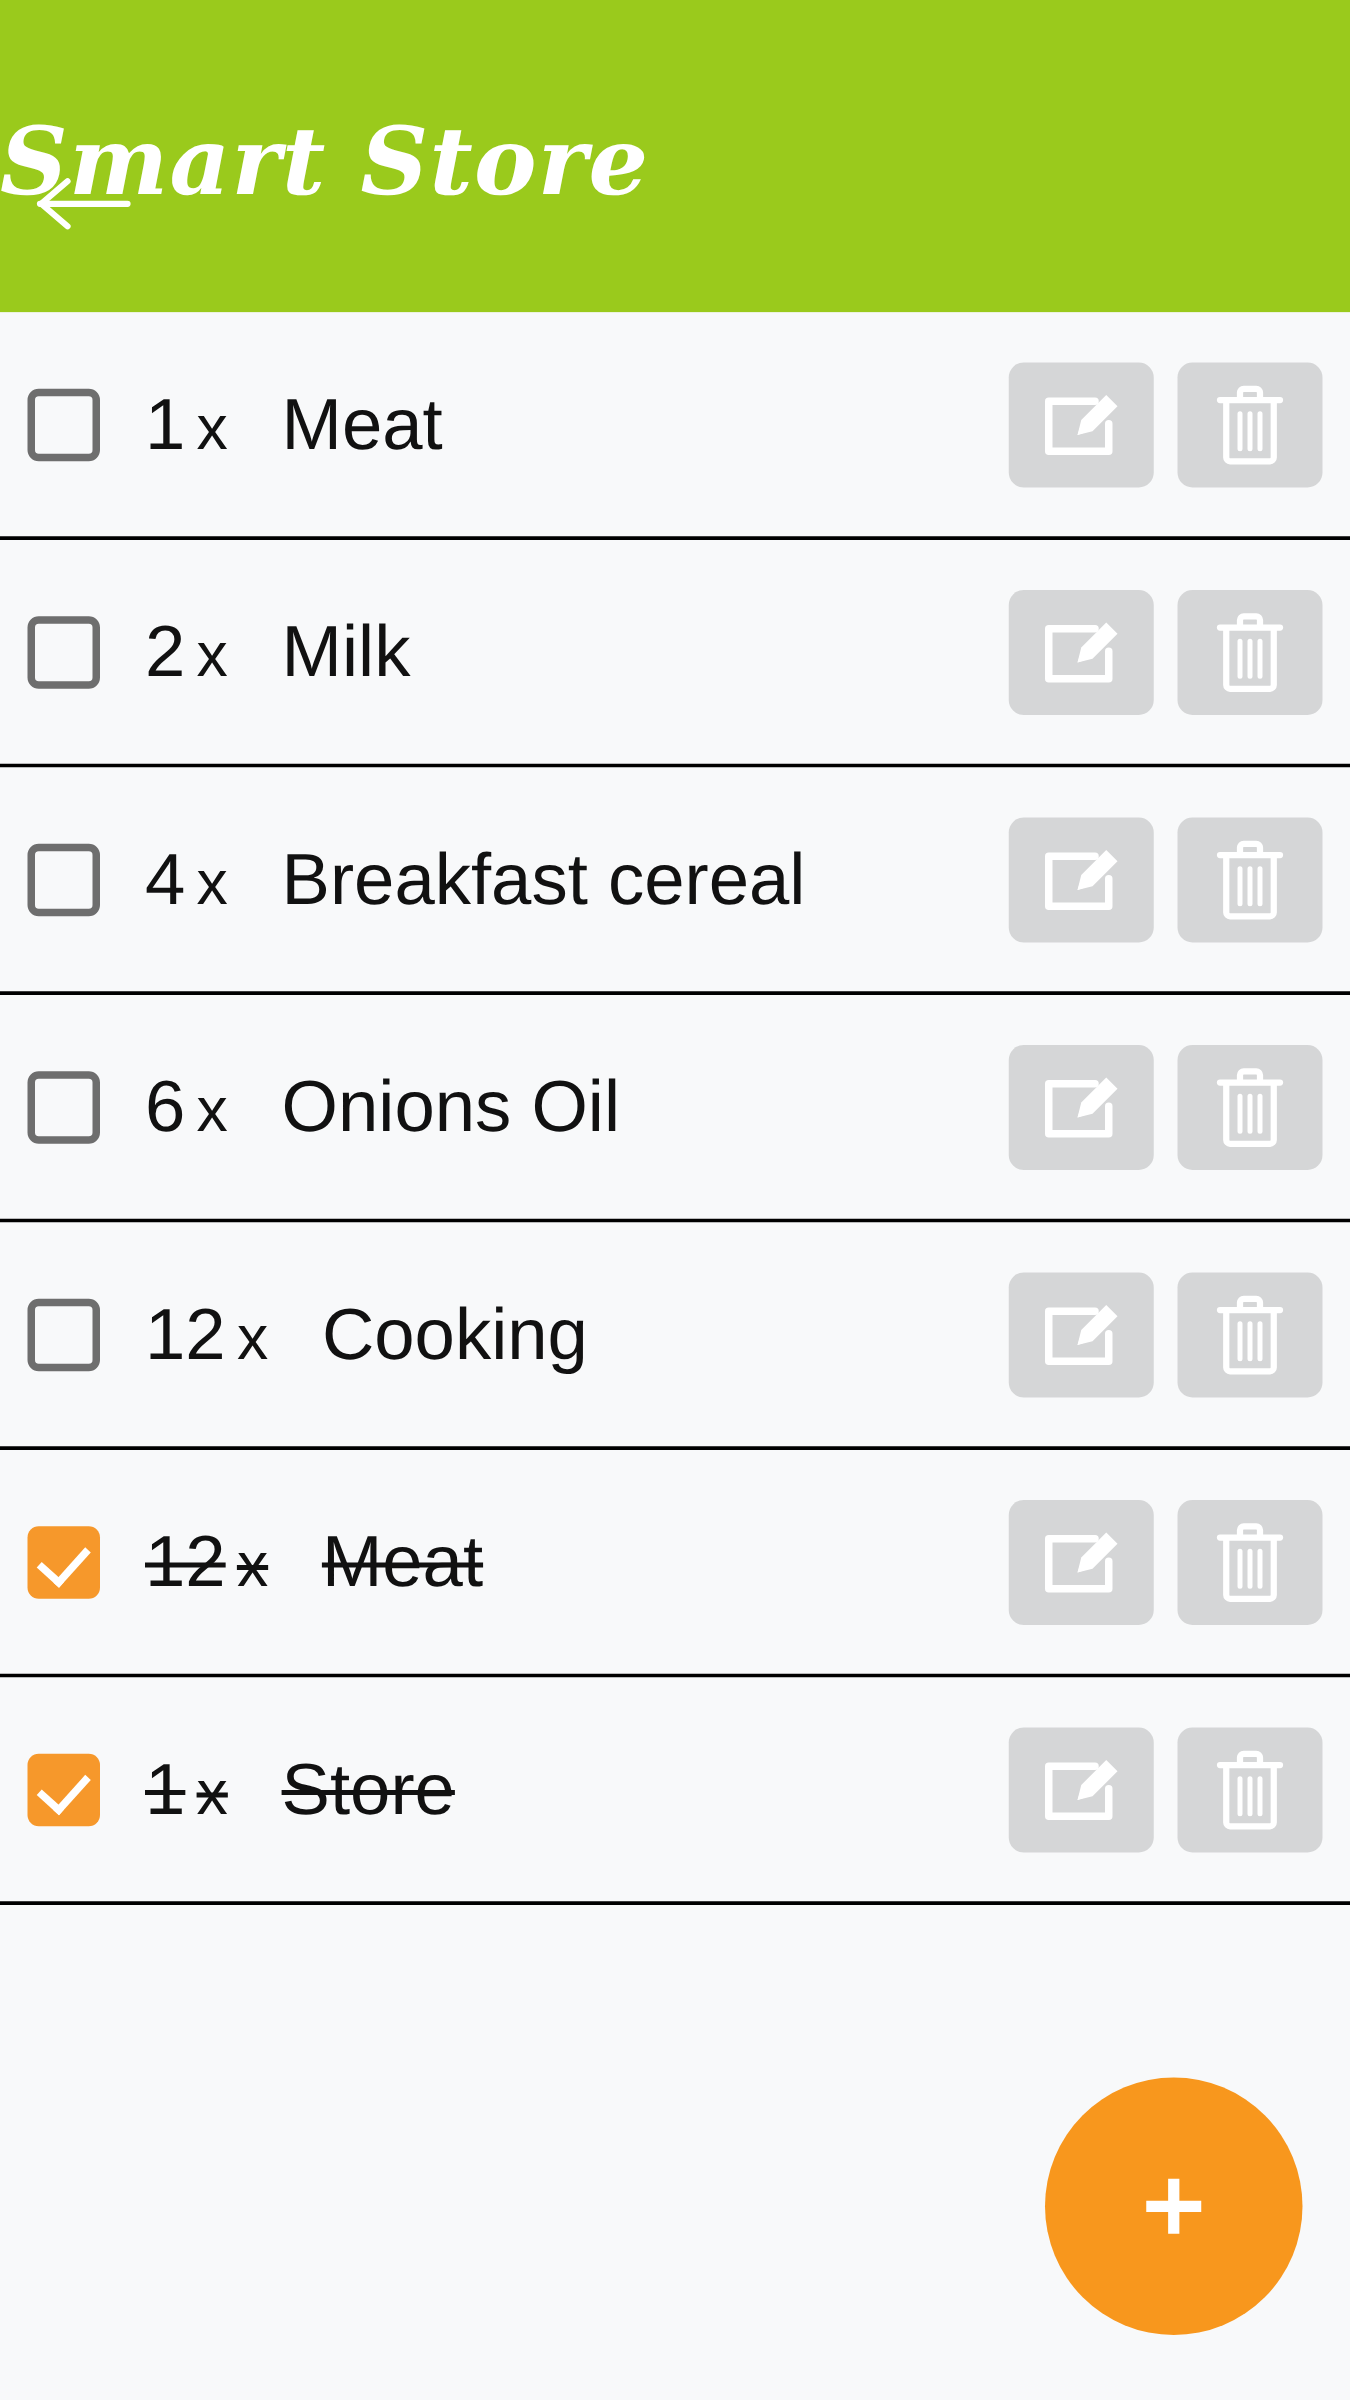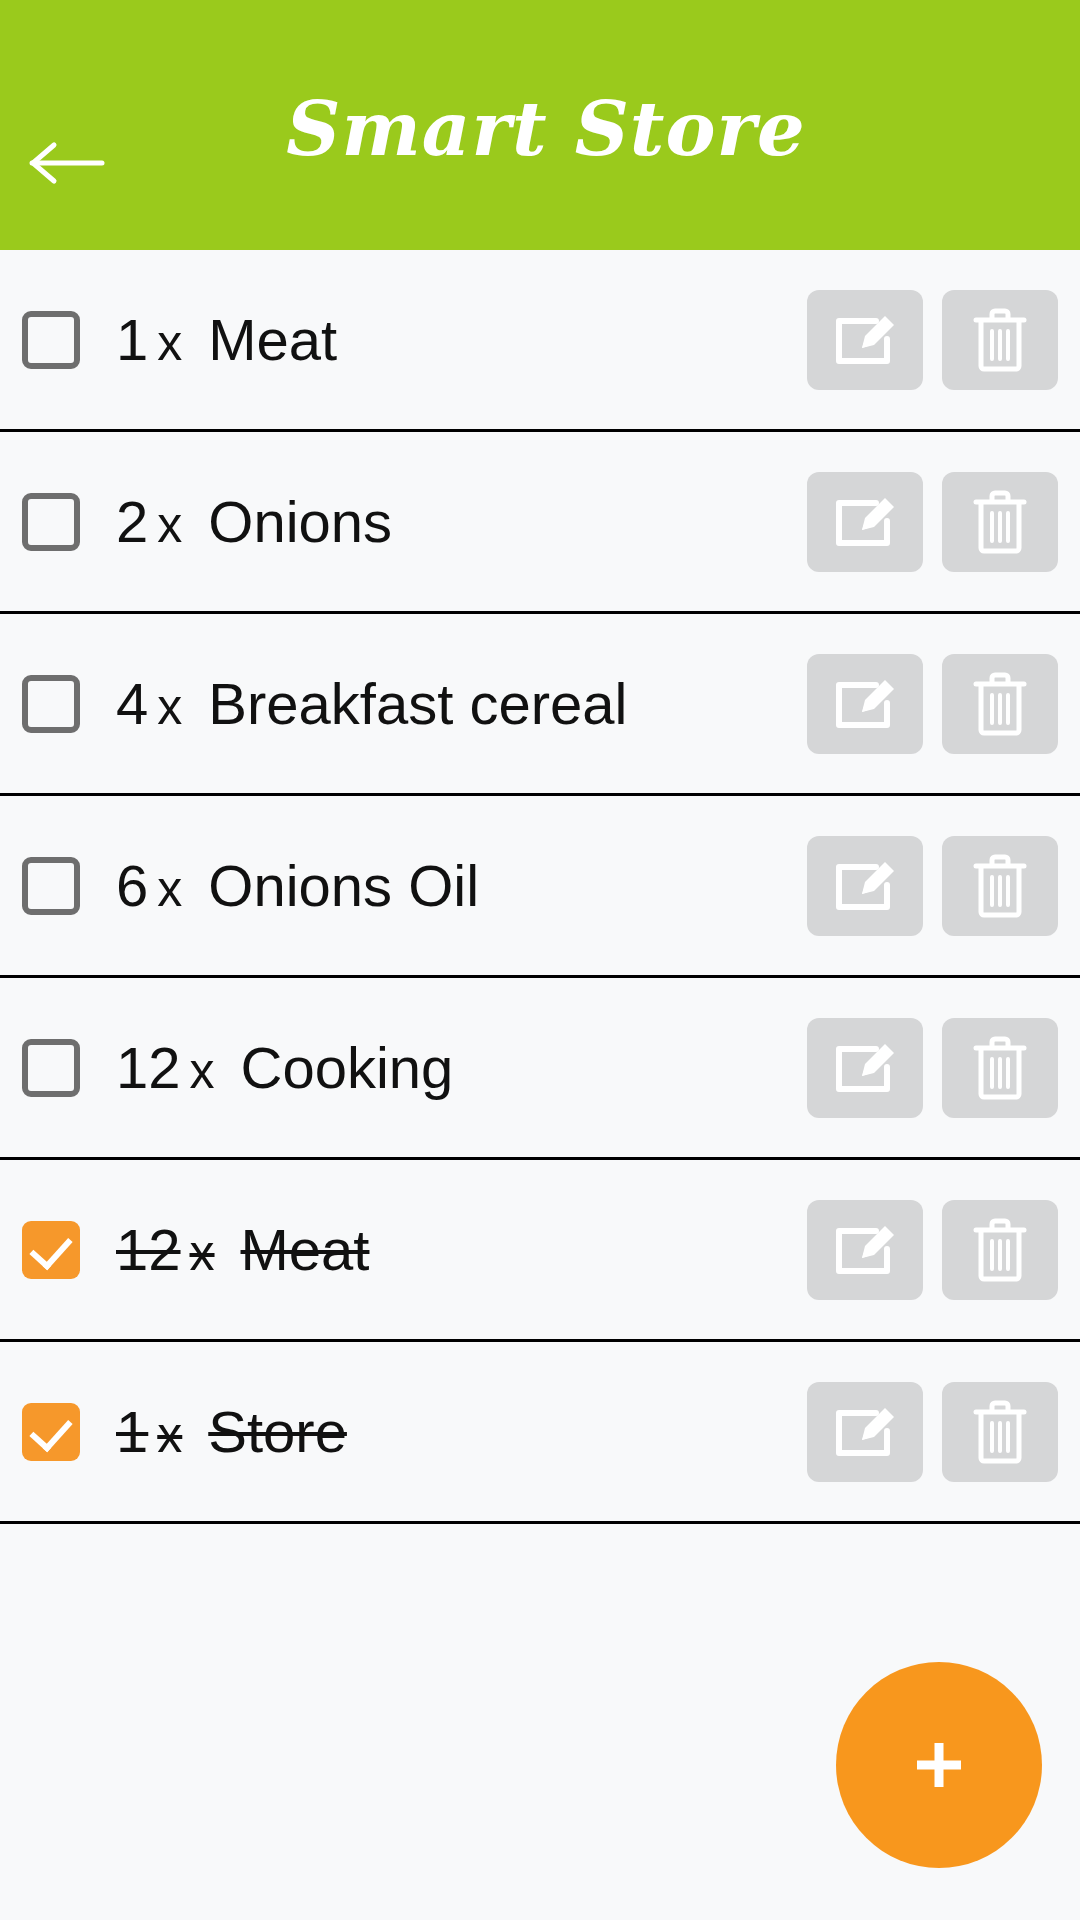--- a/index.html
+++ b/index.html
@@ -31,30 +31,28 @@
     width:90px; height:70px;
     display:flex; align-items:center; justify-content:center;
     cursor:pointer;
   }
   .back-btn svg { display:block; }
 
   .appbar-title {
     position:absolute;
     left:0; right:0;
     top:92px;
-    text-align:center;
     color:#ffffff;
     font-family:"DejaVu Serif", serif;
     font-style:italic;
     font-weight:700;
     font-size:75px;
     letter-spacing:1px;
     line-height:1;
     white-space:nowrap;
-    padding-left:12px;
   }
 
   
   .list {
     position:relative;
     width:1080px;
     background:#f8f9fa;
   }
   .row {
     position:relative;
@@ -101,21 +99,21 @@
     align-items:baseline;
     min-width:0;
     color:#111111;
     font-size:58px;
     font-weight:400;
     white-space:nowrap;
     overflow:hidden;
   }
   .qty { letter-spacing:0px; }
   .mult { font-size:50px; margin-left:9px; }
-  .name { margin-left:26px; }
+  .name { margin-left:43px; }
   .row.done .txt { text-decoration:line-through; text-decoration-thickness:4px; }
 
   
   .actions {
     flex:0 0 auto;
     display:flex;
     align-items:center;
     margin-right:22px;
   }
   .iconbtn {
@@ -187,21 +185,21 @@
               </svg>
             </span>
           </div>
         </div>
       </div>
       <div class="row">
         <div class="cb off"></div>
         <div class="txt">
           <span class="qty">2</span>
           <span class="mult">x</span>
-          <span class="name">Onions</span>
+          <span class="name">Milk</span>
         </div>
         <div class="actions">
           <div class="iconbtn">
             <span>
               <svg width="72" height="62" viewBox="0 0 72 62">
                 <path d="M47 12 H10 V52 H58 V30" stroke="#ffffff" stroke-width="6" fill="none" stroke-linejoin="round" stroke-linecap="round"></path>
                 <path d="M33 39 L36 27 L56 7 L65 16 L45 36 Z" fill="#ffffff"></path>
                 <path d="M33 39 L39 37 L35 33 Z" fill="#ffffff"></path>
               </svg>
             </span>

